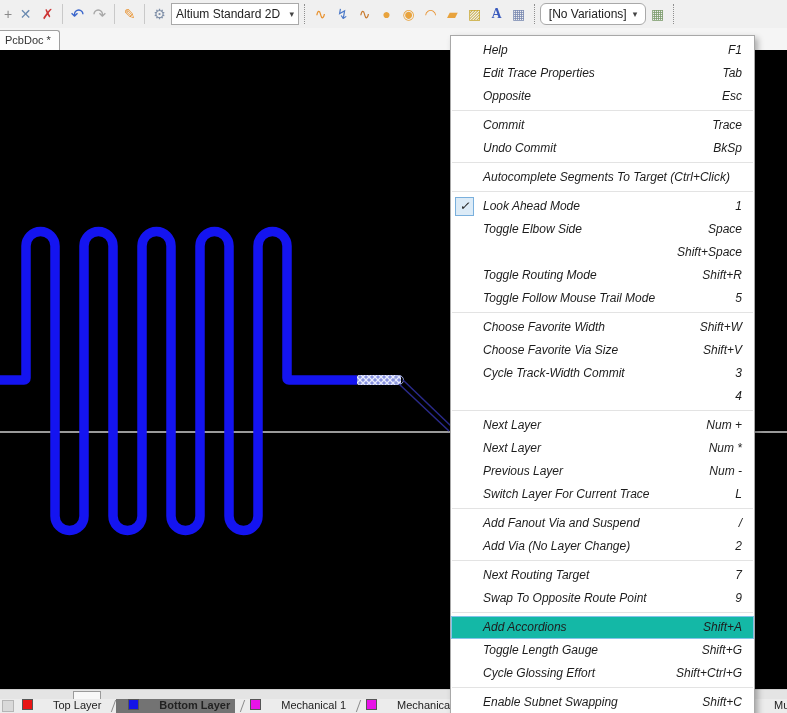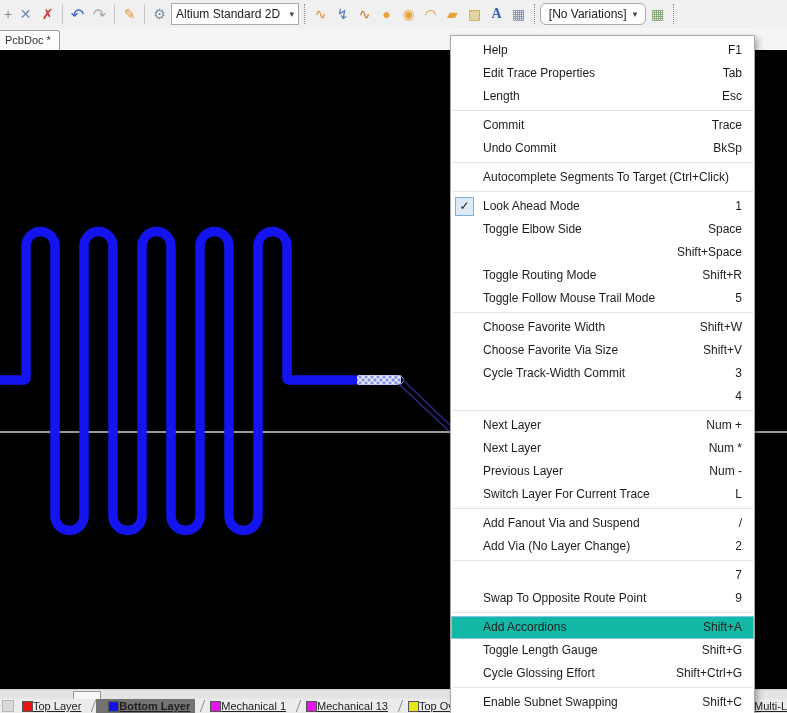--- a/index.html
+++ b/index.html
@@ -53,33 +53,33 @@
     position:absolute;left:73px;top:1px;width:26px;height:7px;
     background:#f8f8f8;border:1px solid #9a9a9a;
   }
   
   .layerbar{
     position:absolute;top:699px;left:0;right:0;height:14px;
     background:#ececec;display:flex;align-items:center;
     font-size:11px;color:#222;white-space:nowrap;
   }
   .lnav{width:10px;height:10px;background:#d9d9d9;border:1px solid #b5b5b5;margin:0 3px 0 2px;flex:0 0 auto;}
-  .ltab{display:inline-flex;align-items:center;gap:0;padding:0 5px;height:14px;flex:0 0 auto;text-decoration:underline;}
+  .ltab{display:inline-flex;align-items:flex-start;gap:20px;padding:0 5px;height:14px;flex:0 0 auto;}
   .ltab .sw{width:9px;height:9px;display:inline-block;border:1px solid #555;}
   .ltab.active{font-weight:bold;background:#737373;padding-left:12px;}
   .ltsep{width:5px;height:12px;border-right:1px solid #8a8a8a;transform:skewX(-20deg);margin:0 2px;flex:0 0 auto;}
   .ltab.mlayer{position:absolute;left:738px;top:0;}
   
   .menu{
     position:absolute;left:450px;top:35px;width:303px;
     background:#ffffff;border:1px solid #a8a8a8;
     box-shadow:3px 3px 6px rgba(0,0,0,0.30);
     padding:3px 0;z-index:10;font-size:12px;color:#1d1d1d;
   }
-  .mi{position:relative;height:23px;line-height:23px;margin:0;}
+  .mi{position:relative;height:23px;line-height:23px;margin:0;font-style:italic;}
   .mi .lbl{position:absolute;left:32px;top:0;white-space:nowrap;}
   .mi .sc{position:absolute;right:12px;top:0;white-space:nowrap;}
   .mi.hl{background:#14b8a6;outline:1px solid #84c3ea;outline-offset:-1px;}
   .msep{height:1px;background:#e3e3e3;margin:2px 1px 3px 1px;}
   .checkbox{
     position:absolute;left:4px;top:2px;width:17px;height:17px;
     background:#dcebf7;border:1px solid #7ab0dd;
     text-align:center;line-height:17px;font-size:12px;color:#222;
   }
 </style>
@@ -200,21 +200,21 @@
 <div class="menu">
   <div class="mi">
     <span class="lbl">Help</span>
     <span class="sc">F1</span>
   </div>
   <div class="mi">
     <span class="lbl">Edit Trace Properties</span>
     <span class="sc">Tab</span>
   </div>
   <div class="mi">
-    <span class="lbl">Length</span>
+    <span class="lbl">Opposite</span>
     <span class="sc">Esc</span>
   </div>
   <div class="msep"></div>
   <div class="mi">
     <span class="lbl">Commit</span>
     <span class="sc">Trace</span>
   </div>
   <div class="mi">
     <span class="lbl">Undo Commit</span>
     <span class="sc">BkSp</span>
@@ -282,20 +282,21 @@
   <div class="mi">
     <span class="lbl">Add Fanout Via and Suspend</span>
     <span class="sc">/</span>
   </div>
   <div class="mi">
     <span class="lbl">Add Via (No Layer Change)</span>
     <span class="sc">2</span>
   </div>
   <div class="msep"></div>
   <div class="mi">
+    <span class="lbl">Next Routing Target</span>
     <span class="sc">7</span>
   </div>
   <div class="mi">
     <span class="lbl">Swap To Opposite Route Point</span>
     <span class="sc">9</span>
   </div>
   <div class="msep"></div>
   <div class="mi hl">
     <span class="lbl">Add Accordions</span>
     <span class="sc">Shift+A</span>

